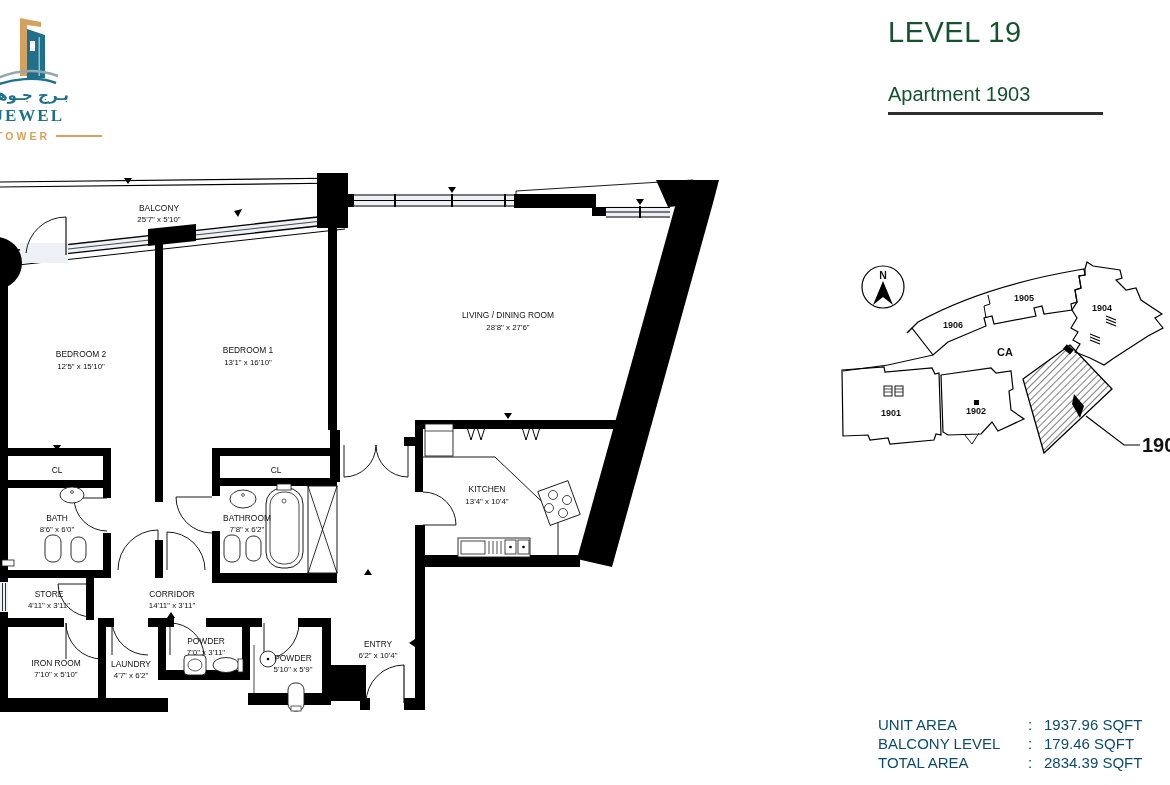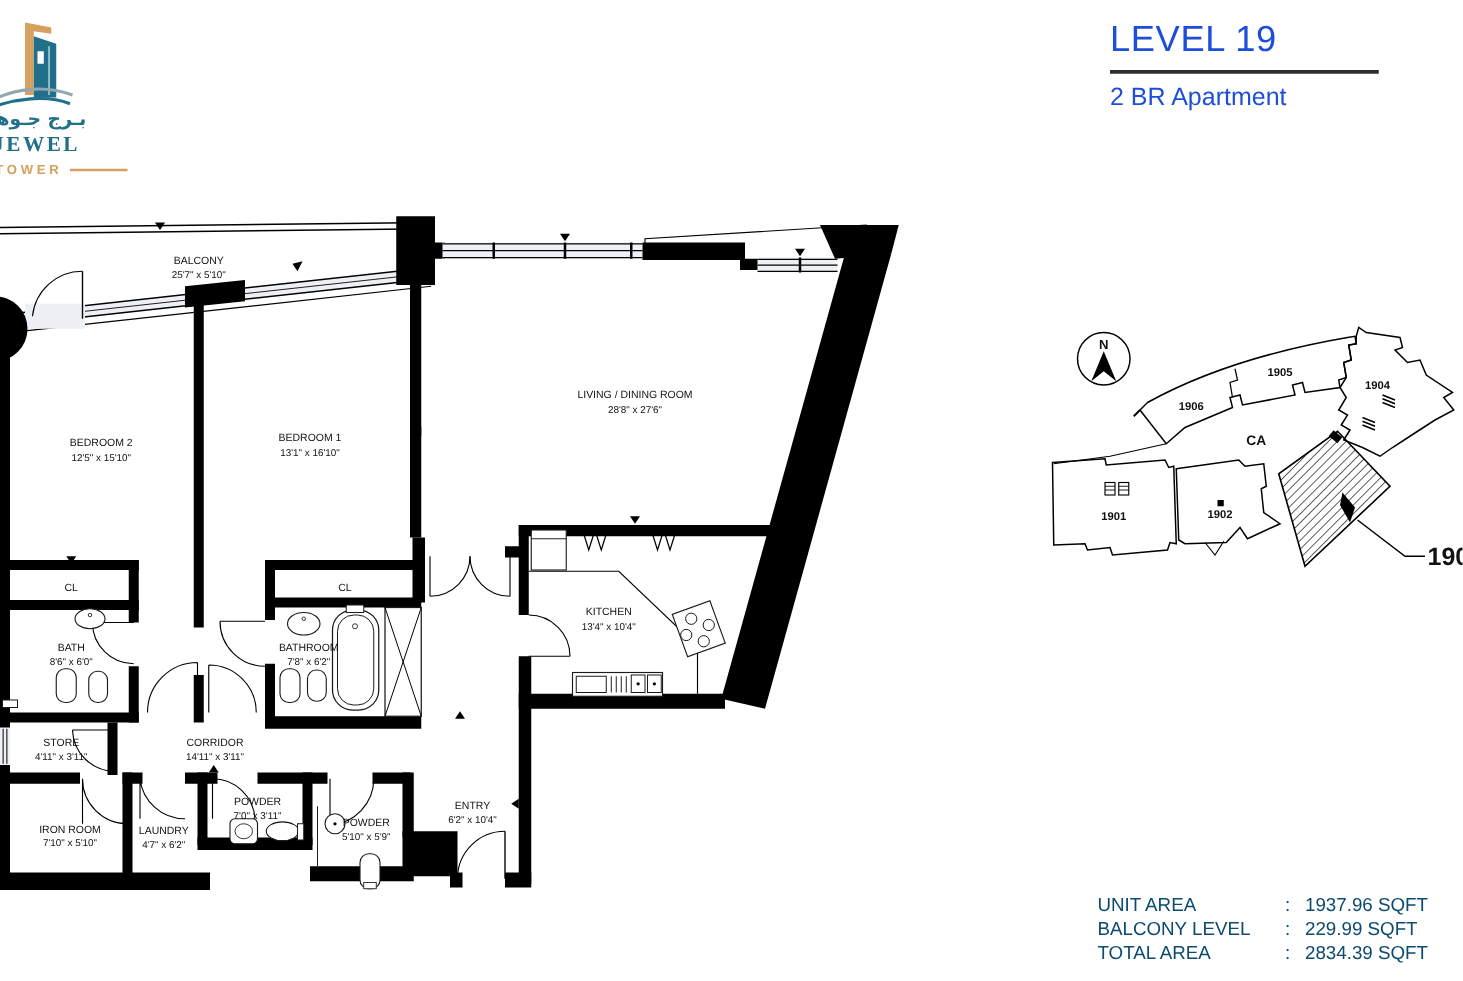--- a/index.html
+++ b/index.html
@@ -13,21 +13,21 @@
             font-family:"DejaVu Sans",sans-serif;font-size:15px;font-weight:bold;
             color:#20708a;letter-spacing:1px;}
   .logo .nm{position:absolute;top:106px;right:68px;white-space:nowrap;
             font-family:"Liberation Serif",serif;font-size:17px;font-weight:600;
             color:#20708a;letter-spacing:2px;}
   .logo .twrow{position:absolute;top:130px;right:30px;display:flex;align-items:center;gap:6px;}
   .logo .tw{white-space:nowrap;font-size:10.5px;font-weight:bold;color:#d6a15f;letter-spacing:3px;}
   .logo .twdash{width:46px;height:2px;background:#d6a15f;}
 
   
-  .header{left:888px;top:14px;width:282px;color:#1d4ed8;}
+  .header{left:888px;top:14px;width:282px;color:#14532d;}
   .header .lvl{font-size:29px;font-weight:500;letter-spacing:.5px;line-height:36px;}
   .header .apt{font-size:20px;font-weight:500;margin-top:33px;}
   .header .rule{width:215px;height:3px;background:#2e2e2e;margin-top:6px;}
   .header .typ{font-size:20px;font-weight:500;margin-top:8px;}
 
   
   .areas{left:878px;top:715px;width:292px;color:#0c4a6e;font-size:15px;line-height:19px;}
   .arow{display:flex;}
   .arow .al{width:150px;}
   .arow .ac{width:16px;}
@@ -61,22 +61,22 @@
   <div class="ar">بـرج جـوهـرة</div>
   <div class="nm">H JEWEL</div>
   <div class="twrow">
     <span class="tw">TOWER</span>
     <span class="twdash"></span>
   </div>
 </div>
 
 <div class="abs header">
   <div class="lvl">LEVEL 19</div>
+  <div class="apt">Apartment 1903</div>
   <div class="rule"></div>
-  <div class="typ">2 BR Apartment</div>
 </div>
 
 <svg class="abs" style="left:0;top:165px" width="720" height="580" viewBox="0 0 720 580">
 
   <path class="ln" stroke-width="1.2" d="M0,17 L345,13"></path>
   <path class="ln" stroke-width="1.2" d="M0,22 L345,18"></path>
 
   <polygon class="win" points="0,87 345,49 345,58 0,96"></polygon>
   <path class="ln" stroke-width="1.3" d="M0,87 L345,49"></path>
   <path class="ln" stroke-width="1.3" d="M0,96 L345,58"></path>
@@ -312,20 +312,20 @@
 
 <div class="abs areas">
   <div class="arow">
     <span class="al">UNIT AREA</span>
     <span class="ac">:</span>
     <span class="av">1937.96 SQFT</span>
   </div>
   <div class="arow">
     <span class="al">BALCONY LEVEL</span>
     <span class="ac">:</span>
-    <span class="av">229.99 SQFT</span>
+    <span class="av">179.46 SQFT</span>
   </div>
   <div class="arow">
     <span class="al">TOTAL AREA</span>
     <span class="ac">:</span>
     <span class="av">2834.39 SQFT</span>
   </div>
 </div>
 
 </body></html>

